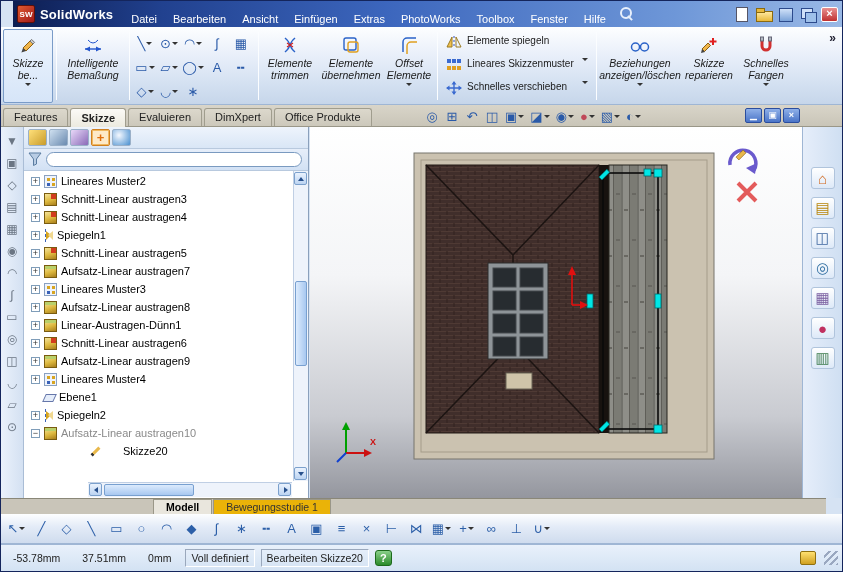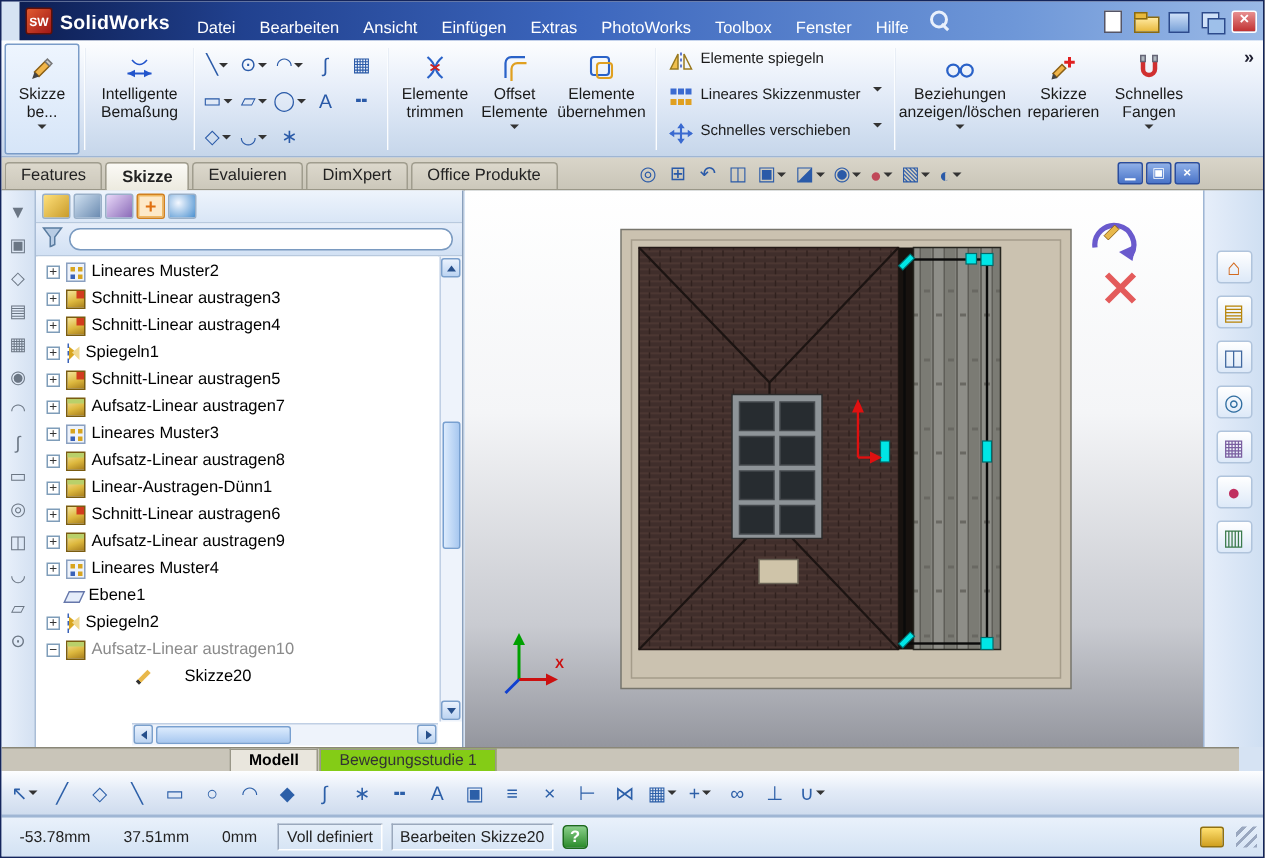--- a/index.html
+++ b/index.html
@@ -30,21 +30,21 @@
   .qi[data-name="window-icon"]::before{content:"";position:absolute;left:2px;top:2px;width:10px;height:9px;background:#cfe0f8;border:1px solid #2c4a8c;}
   .qi[data-name="window-icon"]::after{content:"";position:absolute;left:6px;top:6px;width:10px;height:9px;background:#9ec0ea;border:1px solid #2c4a8c;}
   .qi[data-name="close-icon"]{width:17px;height:15px;background:linear-gradient(#e89090,#c03030);border:1px solid #fff;border-radius:2px;}
   .qi[data-name="close-icon"]::before{content:"×";position:absolute;left:0;right:0;top:-1px;color:#fff;font-weight:bold;text-align:center;}
 
   
   #toolbar{position:absolute;left:0;top:26px;right:0;height:78px;display:flex;align-items:stretch;padding:2px 2px 1px 2px;
     background:linear-gradient(180deg,#fdfeff 0%,#e7eef9 40%,#d3e0f1 75%,#c6d6ea 100%);border-bottom:1px solid #9fb6d4;}
   .vsep{width:1px;background:#b3c4db;border-right:1px solid #fbfdff;margin:3px 3px;}
   .tbtn{display:flex;flex-direction:column;align-items:center;justify-content:flex-start;gap:2px;padding:4px 2px 2px 2px;
-    border:1px solid transparent;border-radius:2px;text-align:center;line-height:1.1;color:#1a1a1a;font-size:10.5px;}
+    border:1px solid transparent;border-radius:2px;text-align:center;line-height:1.1;color:#1a1a1a;font-size:10.5px;font-style:italic;}
   .tbtn.pressed{border-color:#7a9cc8;background:linear-gradient(#eef5fe,#d6e5f8);}
   .tb-ic{width:24px;height:22px;display:flex;align-items:center;justify-content:center;}
   .tb-lbl{display:block;}
   .dd{width:0;height:0;border-left:3px solid transparent;border-right:3px solid transparent;border-top:3px solid #333;display:inline-block;}
   
   #sketchgrid{width:122px;display:flex;flex-wrap:wrap;align-content:flex-start;padding:2px 0;}
   #sketchgrid .cell{width:24px;height:24px;display:flex;align-items:center;justify-content:center;gap:1px;
     color:#2a5aa8;font-size:13px;border:1px solid transparent;border-radius:2px;}
   
   #tstack{display:flex;flex-direction:column;justify-content:center;gap:1px;width:152px;}
@@ -129,21 +129,21 @@
   
   #taskpane{position:absolute;left:801px;top:126px;right:0;height:371px;
     background:linear-gradient(90deg,#e6eefa,#cfdff2);border-left:1px solid #9fb6d4;
     display:flex;flex-direction:column;align-items:center;padding-top:40px;gap:8px;}
   .tpi{width:24px;height:22px;display:flex;align-items:center;justify-content:center;font-size:15px;
     border:1px solid #b0c4dc;border-radius:3px;background:linear-gradient(#ffffff,#dde9f8);}
 
   
   #doctabs{position:absolute;left:0;top:497px;right:16px;height:16px;background:#c9c5b9;border-top:1px solid #8a8778;
     display:flex;align-items:flex-end;padding-left:152px;}
-  .dtab{padding:1px 12px 1px 12px;font-size:10.5px;border:1px solid #9a9788;border-bottom:none;background:#84cc16;color:#333;margin-right:1px;}
+  .dtab{padding:1px 12px 1px 12px;font-size:10.5px;border:1px solid #9a9788;border-bottom:none;background:#eab308;color:#333;margin-right:1px;}
   .dtab.active{background:#e9e6dd;font-weight:bold;color:#000;}
 
   
   #bottombar{position:absolute;left:0;top:513px;right:0;height:30px;
     background:linear-gradient(180deg,#fdfeff,#e3ebf7 45%,#cfdcee);border-bottom:1px solid #9fb6d4;
     display:flex;align-items:center;padding-left:3px;}
   .bti{height:24px;min-width:23px;display:inline-flex;align-items:center;justify-content:center;gap:1px;color:#2c5fa8;
     font-size:13px;border:1px solid transparent;border-radius:2px;margin:0 1px;}
 
   
@@ -268,38 +268,38 @@
     <div class="tbtn" style="width:56px" data-name="trim-entities-button" data-interactable="true">
       <span class="tb-ic" data-name="trim-entities-icon" data-interactable="false">
         <svg width="20" height="20">
             <path d="M5 3 C11 8 11 12 5 17" stroke="#2a62c8" fill="none" stroke-width="1.5"></path>
             <path d="M15 3 C9 8 9 12 15 17" stroke="#2a62c8" fill="none" stroke-width="1.5"></path>
             <path d="M7 8 l6 4 M13 8 l-6 4" stroke="#d02020" stroke-width="1.2"></path>
           </svg>
       </span>
       <span class="tb-lbl" data-name="trim-entities-label" data-interactable="false">Elemente trimmen</span>
     </div>
+    <div class="tbtn" style="width:66px" data-name="convert-entities-button" data-interactable="true">
+      <span class="tb-ic" data-name="convert-entities-icon" data-interactable="false">
+        <svg width="20" height="20">
+            <rect x="3" y="3" width="12" height="12" rx="2" fill="none" stroke="#2a62c8" stroke-width="1.4"></rect>
+            <rect x="7" y="7" width="10" height="10" rx="2" fill="none" stroke="#e0a020" stroke-width="1.4"></rect>
+          </svg>
+      </span>
+      <span class="tb-lbl" data-name="convert-entities-label" data-interactable="false">Elemente übernehmen</span>
+    </div>
     <div class="tbtn" style="width:50px" data-name="offset-entities-button" data-interactable="true">
       <span class="tb-ic" data-name="offset-entities-icon" data-interactable="false">
         <svg width="20" height="20">
             <path d="M4 17 V7 a4 4 0 0 1 4-4 h9" fill="none" stroke="#2a62c8" stroke-width="1.5"></path>
             <path d="M8 19 V11 a4 4 0 0 1 4-4 h6" fill="none" stroke="#e0a020" stroke-width="1.5"></path>
           </svg>
       </span>
       <span class="tb-lbl" data-name="offset-entities-label" data-interactable="false">Offset Elemente</span>
       <span class="dd" data-name="dropdown-arrow" data-interactable="false"></span>
-    </div>
-    <div class="tbtn" style="width:66px" data-name="convert-entities-button" data-interactable="true">
-      <span class="tb-ic" data-name="convert-entities-icon" data-interactable="false">
-        <svg width="20" height="20">
-            <rect x="3" y="3" width="12" height="12" rx="2" fill="none" stroke="#2a62c8" stroke-width="1.4"></rect>
-            <rect x="7" y="7" width="10" height="10" rx="2" fill="none" stroke="#e0a020" stroke-width="1.4"></rect>
-          </svg>
-      </span>
-      <span class="tb-lbl" data-name="convert-entities-label" data-interactable="false">Elemente übernehmen</span>
     </div>
     <div class="vsep" data-name="separator" data-interactable="false"></div>
     <div id="tstack" data-name="pattern-tools-stack" data-interactable="false">
       <div class="srow" data-name="mirror-entities-button" data-interactable="true">
         <span data-name="mirror-entities-icon" data-interactable="false">
           <svg width="16" height="14">
               <path d="M6 2 V12 L1 12 z" fill="#f0c050" stroke="#9a7a20"></path>
               <path d="M10 2 V12 L15 12 z" fill="none" stroke="#9a7a20"></path>
               <path d="M8 1 V13" stroke="#3050c0" stroke-dasharray="2 2"></path>
             </svg>

